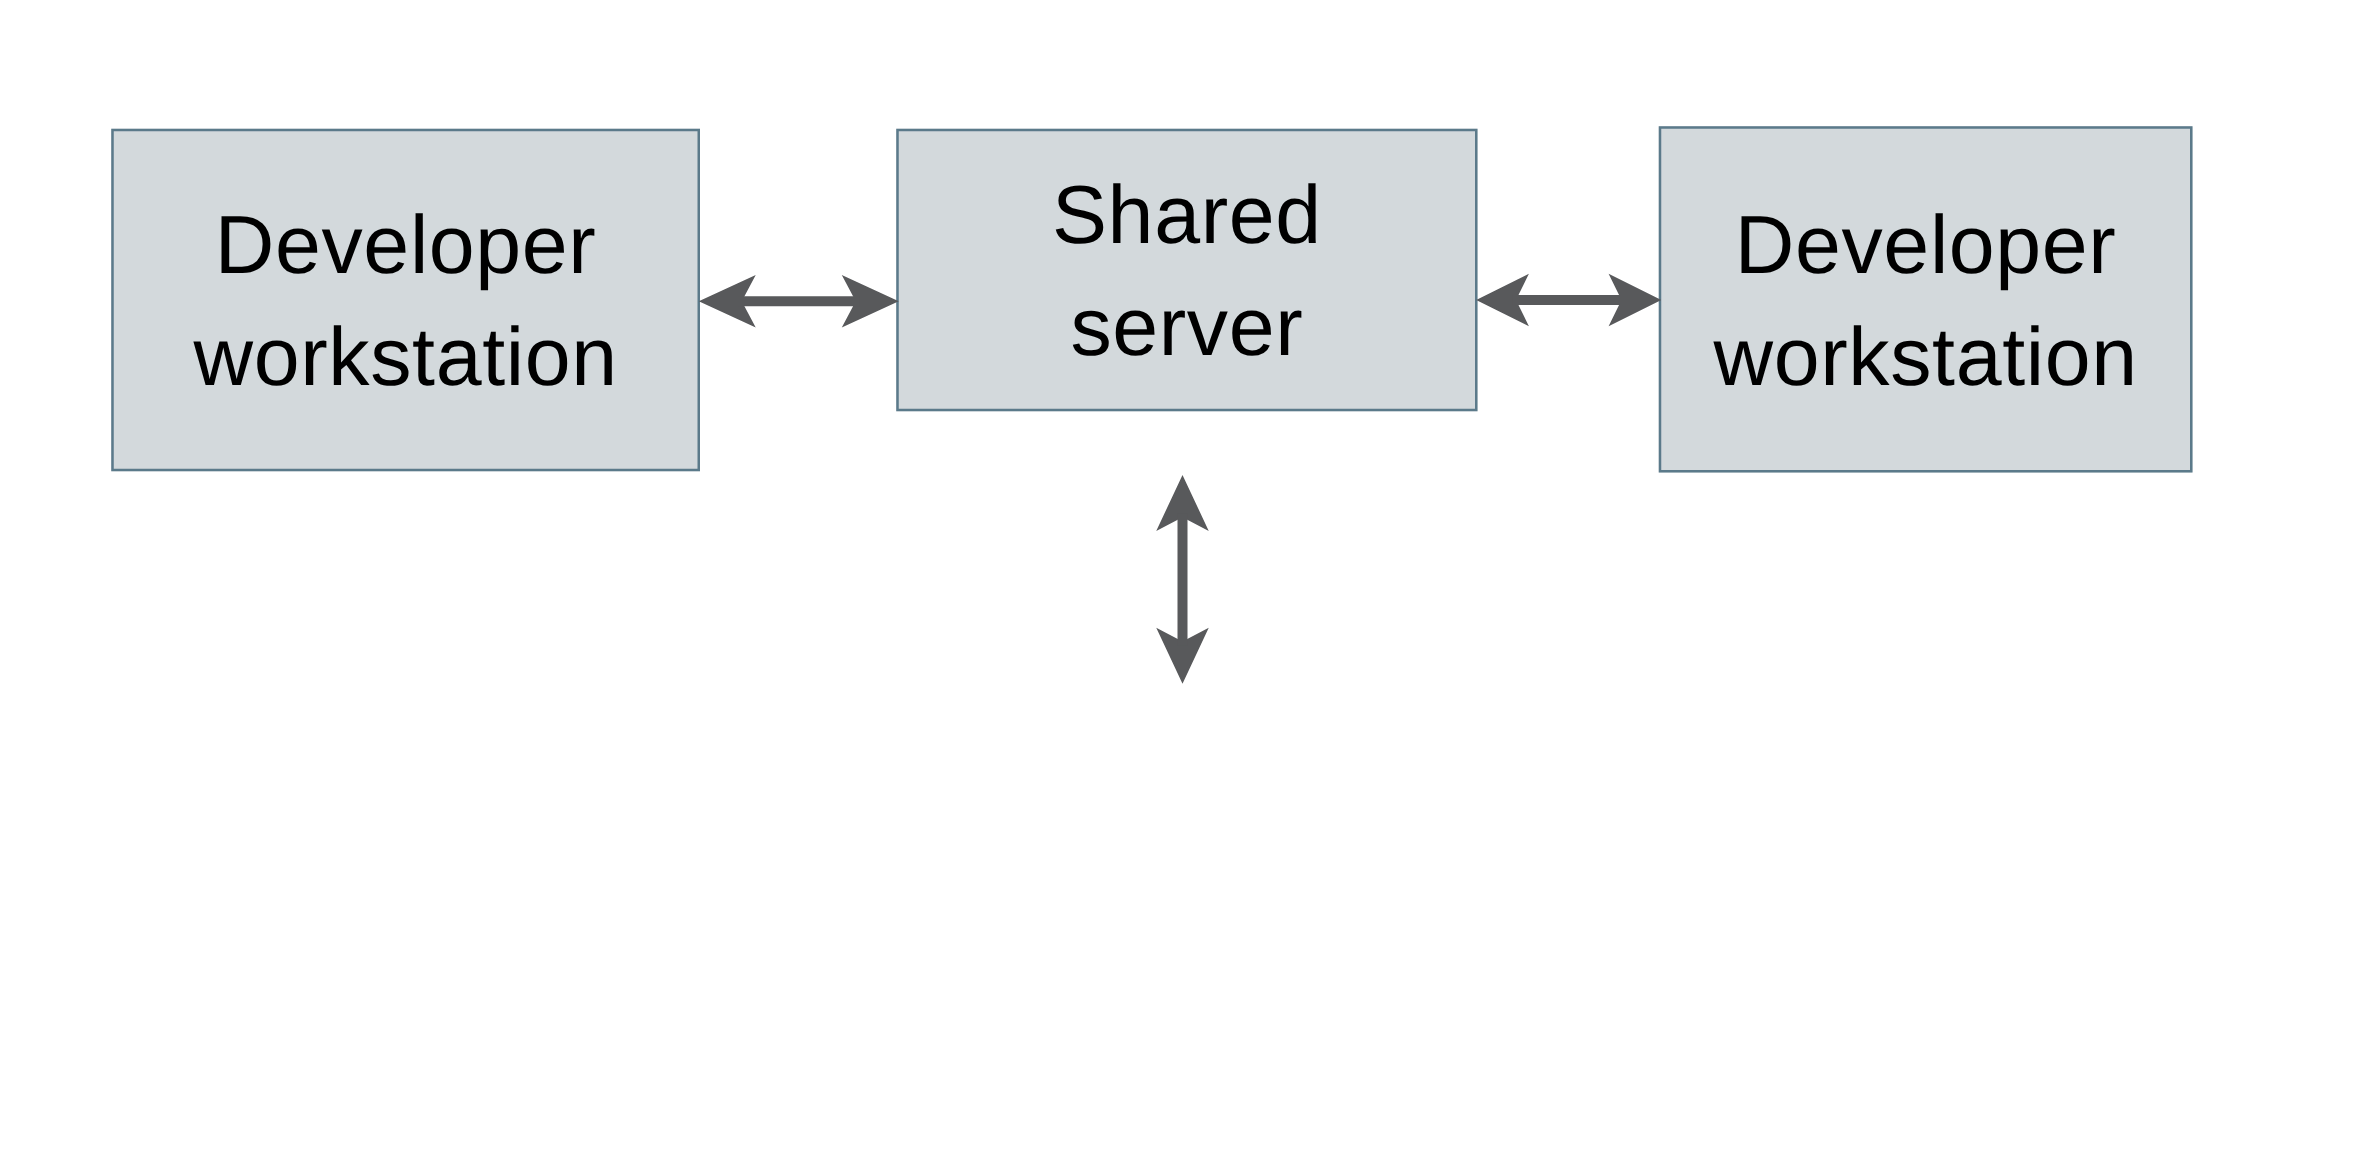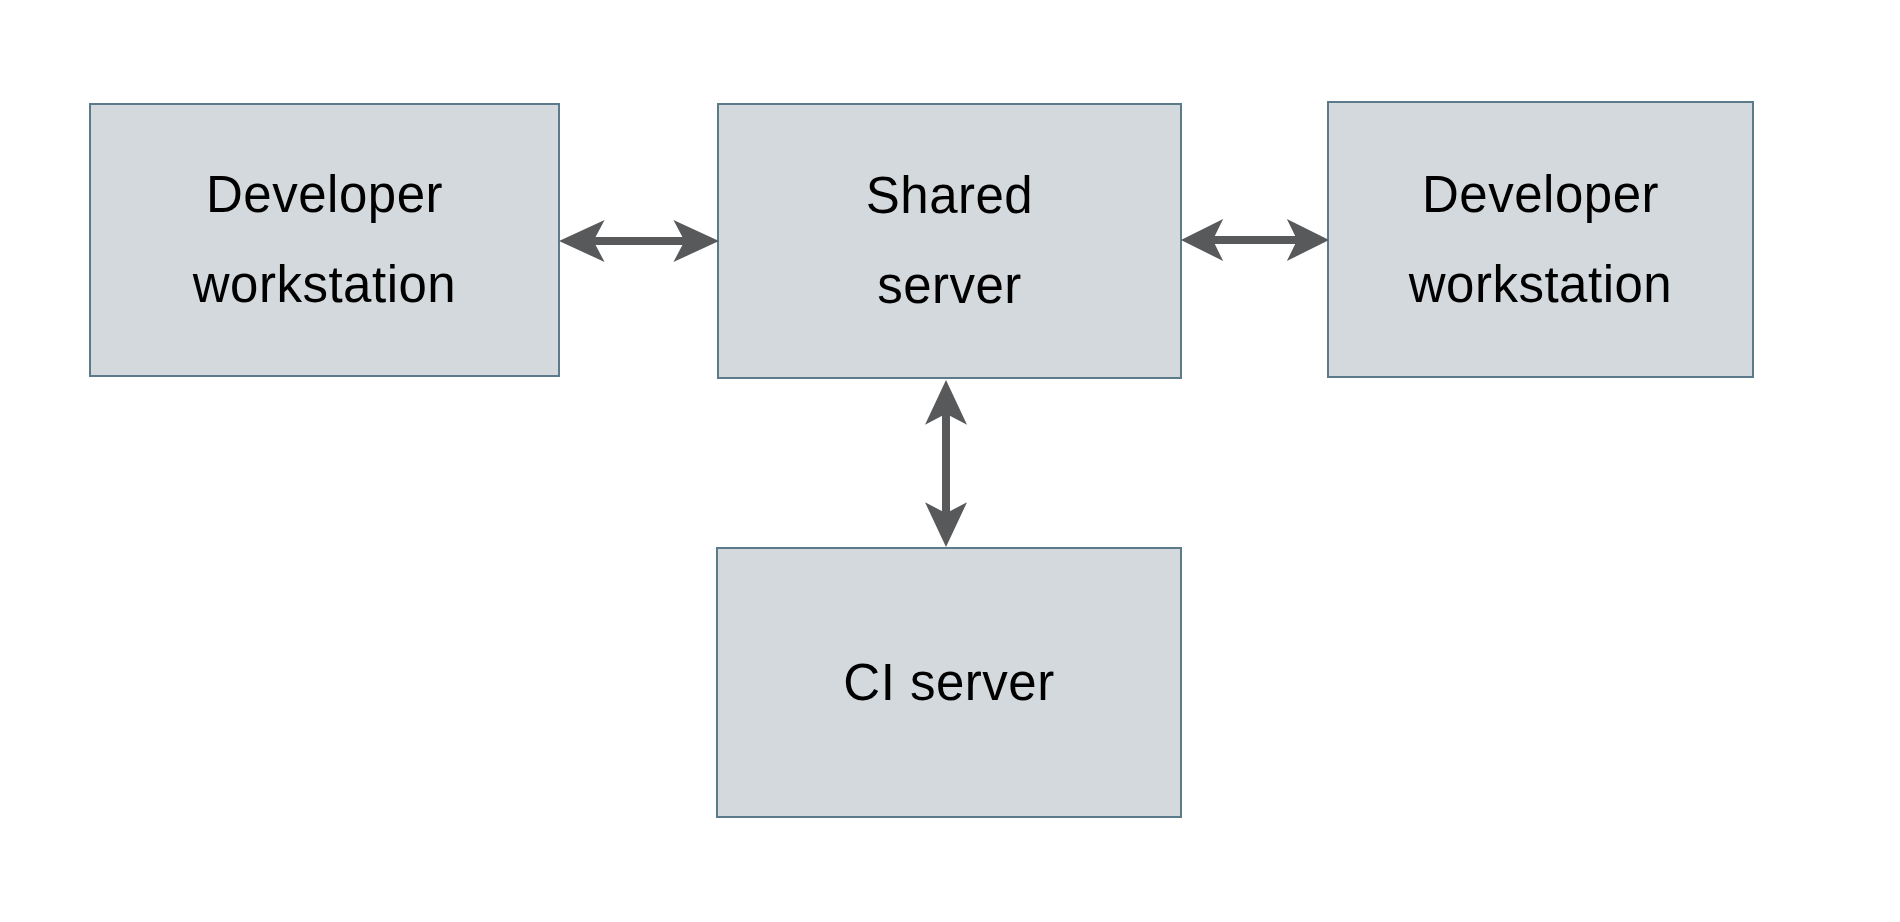--- a/index.html
+++ b/index.html
@@ -22,26 +22,26 @@
   .node {
     position: absolute;
     background: var(--node-fill);
     border: 2px solid var(--node-border);
     display: flex;
     flex-direction: column;
     align-items: center;
     justify-content: center;
     text-align: center;
     color: var(--text-color);
-    font-size: 51px;
+    font-size: 66px;
     line-height: 90px;
     letter-spacing: 0.5px;
   }
   .node-dev-left   { left:  89px; top: 103px; width: 471px; height: 274px; }
-  .node-cache      { left: 717px; top: 103px; width: 465px; height: 276px; }
+  .node-cache      { left: 717px; top: 103px; width: 465px; height: 226px; }
   .node-dev-right  { left:1327px; top: 101px; width: 427px; height: 277px; }
   .node-ci         { left: 716px; top: 547px; width: 466px; height: 271px; }
   .edge {
     position: absolute;
     color: var(--arrow-color);
   }
   .edge svg { display: block; width: 100%; height: 100%; }
   .edge-left-cache  { left: 558px; top: 219px; width: 162px; height: 44px; }
   .edge-cache-right { left:1180px; top: 218px; width: 150px; height: 44px; }
   .edge-cache-ci    { left: 924px; top: 379px; width: 44px;  height: 169px; }
@@ -59,23 +59,20 @@
   <div class="node node-cache">
     <span>Shared</span>
     <span>server</span>
   </div>
 
   <div class="node node-dev-right">
     <span>Developer</span>
     <span>workstation</span>
   </div>
 
-  <div class="node node-ci">
-    <span>CI server</span>
-  </div>
 
   <div class="edge edge-left-cache">
     <svg viewBox="0 0 160 44" preserveAspectRatio="none">
       <polygon points="1,22 46,1 35,22 46,43" fill="currentColor"></polygon>
       <polygon points="159,22 114,1 125,22 114,43" fill="currentColor"></polygon>
       <rect x="32" y="18" width="96" height="8" fill="currentColor"></rect>
     </svg>
   </div>
 
   <div class="edge edge-cache-right">

